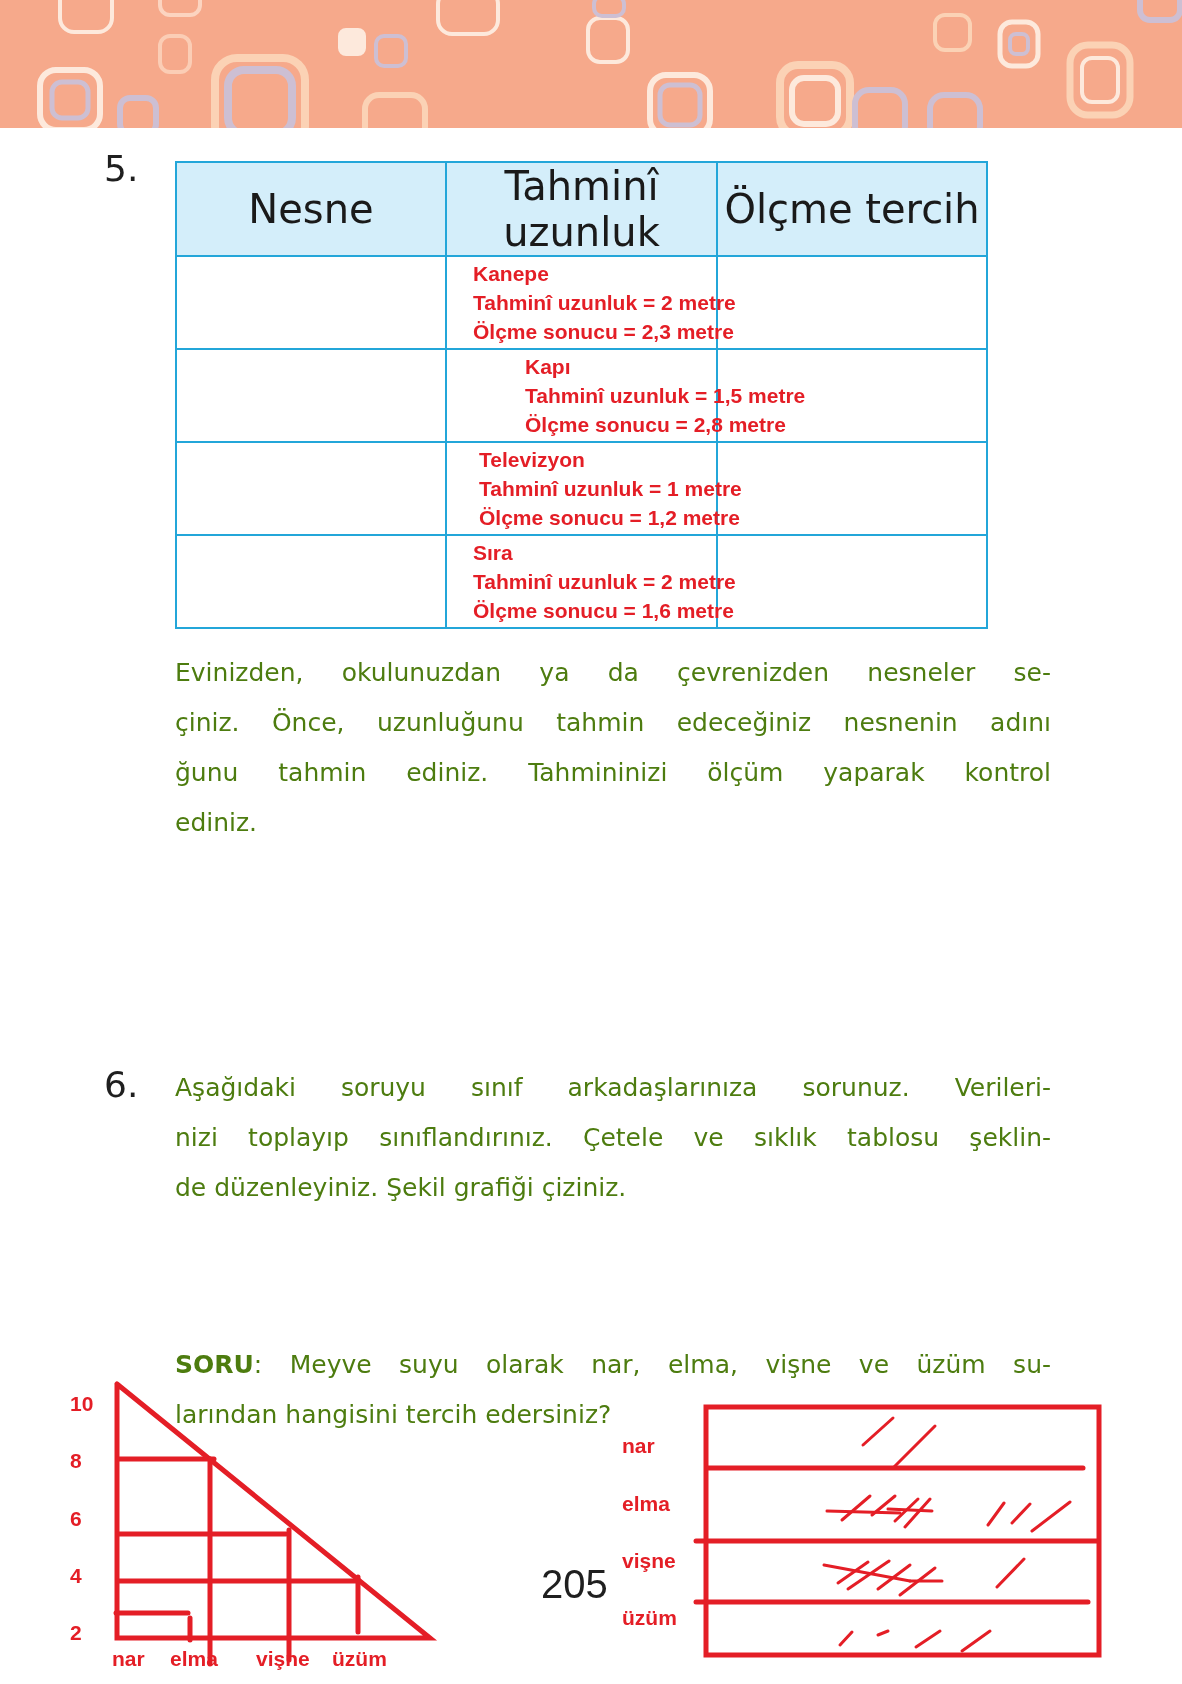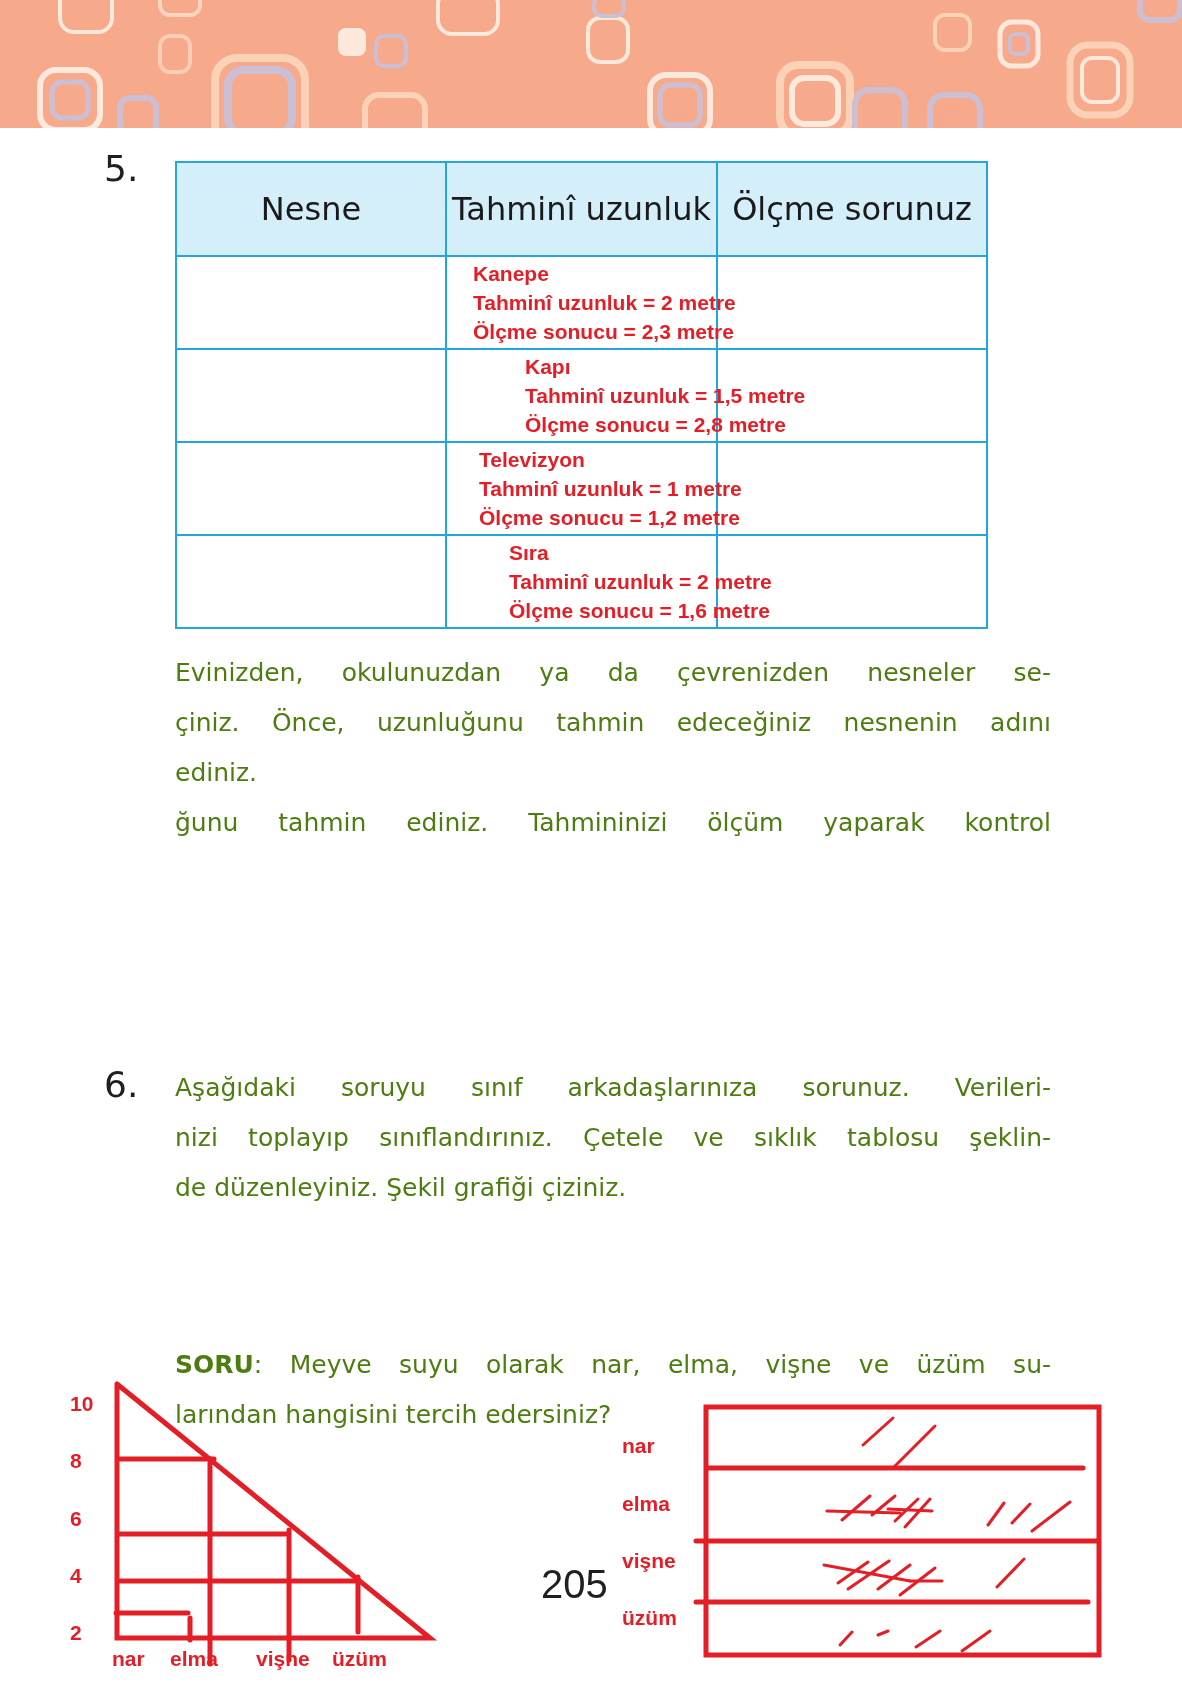--- a/index.html
+++ b/index.html
@@ -2,21 +2,21 @@
 <html><head>
 <meta charset="utf-8">
 <style>
   html, body { margin:0; padding:0; }
   body { width:1182px; height:1684px; background:#ffffff; position:relative; overflow:hidden;
          font-family:"DejaVu Sans", sans-serif; color:#1f1f1f; }
   .banner { position:absolute; left:0; top:0; width:1182px; height:128px; background:#f6a98b; overflow:hidden; }
   .qnum { position:absolute; font-size:36px; color:#1f1f1f; }
   .tbl { position:absolute; left:175px; top:161px; width:811px; border-collapse:collapse; table-layout:fixed; }
   .tbl th, .tbl td { border:2.5px solid #23a6d9; padding:0; }
-  .tbl th { background:#d4eefa; height:92px; font-size:32px; font-weight:normal; color:#1a1a1a; text-align:center; }
+  .tbl th { background:#d4eefa; height:92px; font-size:40px; font-weight:normal; color:#1a1a1a; text-align:center; }
   .tbl td { height:91px; vertical-align:top; position:relative;border-radius:17px; }
   .ann { position:absolute; left:27px; top:2px; color:#e41e26; font-family:"Liberation Sans", sans-serif;
          font-weight:bold; font-size:21px; line-height:29px; white-space:nowrap; z-index:2; }
   .para { position:absolute; left:175px; width:876px; font-size:25px; line-height:50px; color:#4d7c0f;
           text-align:justify; }
   .para .ln { display:block; text-align:justify; text-align-last:justify; height:50px; white-space:nowrap; }
   .para .ln.last { text-align-last:left; }
   .soru b { font-weight:bold; }
   .chart { position:absolute; left:0; top:1370px; }
   .lbl { font-family:"Liberation Sans", sans-serif; font-weight:bold; fill:#e41e26; font-size:21px; }
@@ -64,21 +64,21 @@
 <table class="tbl">
   <colgroup>
       <col style="width:270px">
       <col style="width:271px">
       <col style="width:270px">
     </colgroup>
   <thead>
     <tr>
       <th>Nesne</th>
       <th>Tahminî uzunluk</th>
-      <th>Ölçme sorunuz</th>
+      <th>Ölçme tercih</th>
     </tr>
   </thead>
   <tbody>
     <tr>
       <td></td>
       <td>
         <div class="ann" style="left:26px;">
           <div>Kanepe</div>
           <div>Tahminî uzunluk = 2 metre</div>
           <div>Ölçme sonucu = 2,3 metre</div>
@@ -104,36 +104,36 @@
           <div>Televizyon</div>
           <div>Tahminî uzunluk = 1 metre</div>
           <div>Ölçme sonucu = 1,2 metre</div>
         </div>
       </td>
       <td></td>
     </tr>
     <tr>
       <td></td>
       <td>
-        <div class="ann" style="left:26px;margin-left:36px;">
+        <div class="ann" style="left:26px;">
           <div>Sıra</div>
           <div>Tahminî uzunluk = 2 metre</div>
           <div>Ölçme sonucu = 1,6 metre</div>
         </div>
       </td>
       <td></td>
     </tr>
   </tbody>
 </table>
 
 <div class="para" style="top:648px;">
   <span class="ln">Evinizden, okulunuzdan ya da çevrenizden nesneler se-</span>
   <span class="ln">çiniz. Önce, uzunluğunu tahmin edeceğiniz nesnenin adını</span>
+  <span class="ln">ğunu tahmin ediniz. Tahmininizi ölçüm yaparak kontrol</span>
   <span class="ln last">ediniz.</span>
-  <span class="ln">ğunu tahmin ediniz. Tahmininizi ölçüm yaparak kontrol</span>
 </div>
 
 <div class="qnum" style="left:104px; top:1064px;">6.</div>
 <div class="para" style="top:1063px;">
   <span class="ln">Aşağıdaki soruyu sınıf arkadaşlarınıza sorunuz. Verileri-</span>
   <span class="ln">nizi toplayıp sınıflandırınız. Çetele ve sıklık tablosu şeklin-</span>
   <span class="ln last">de düzenleyiniz. Şekil grafiği çiziniz.</span>
 </div>
 
 <div class="para soru" style="top:1340px;">

